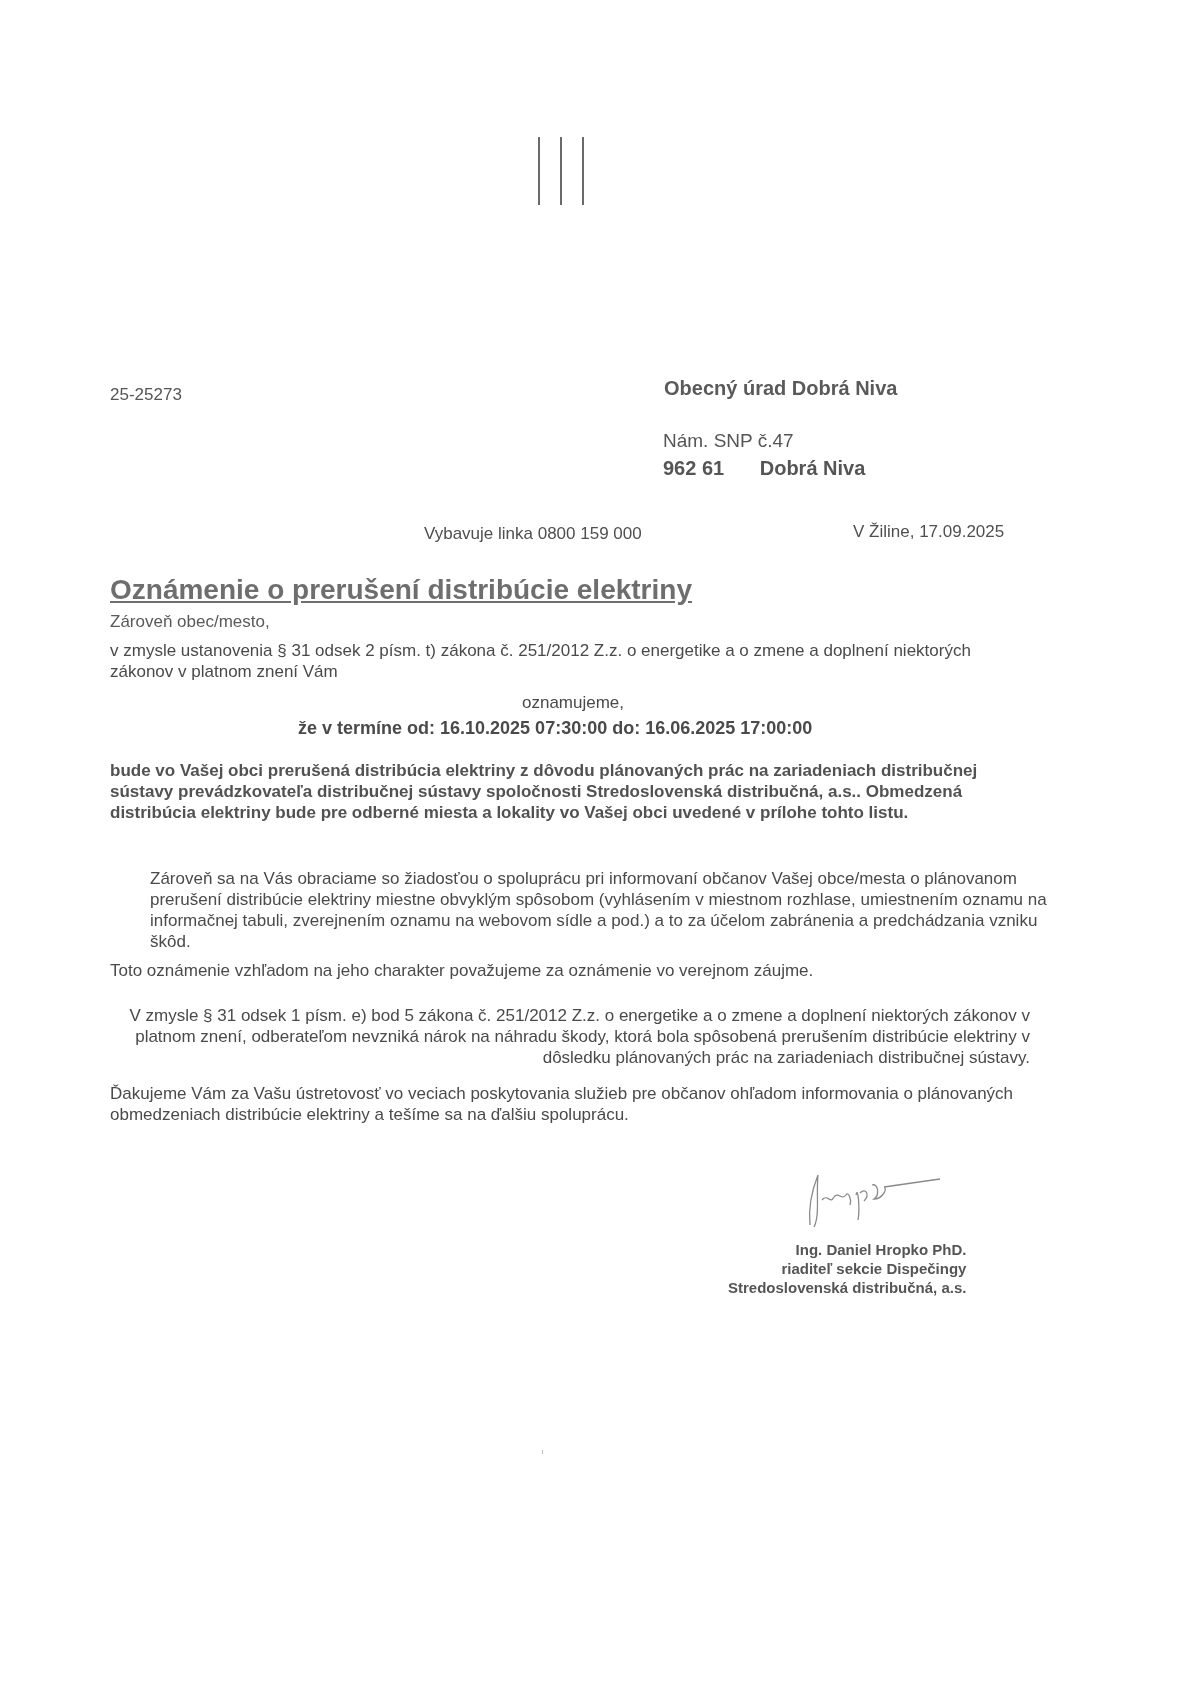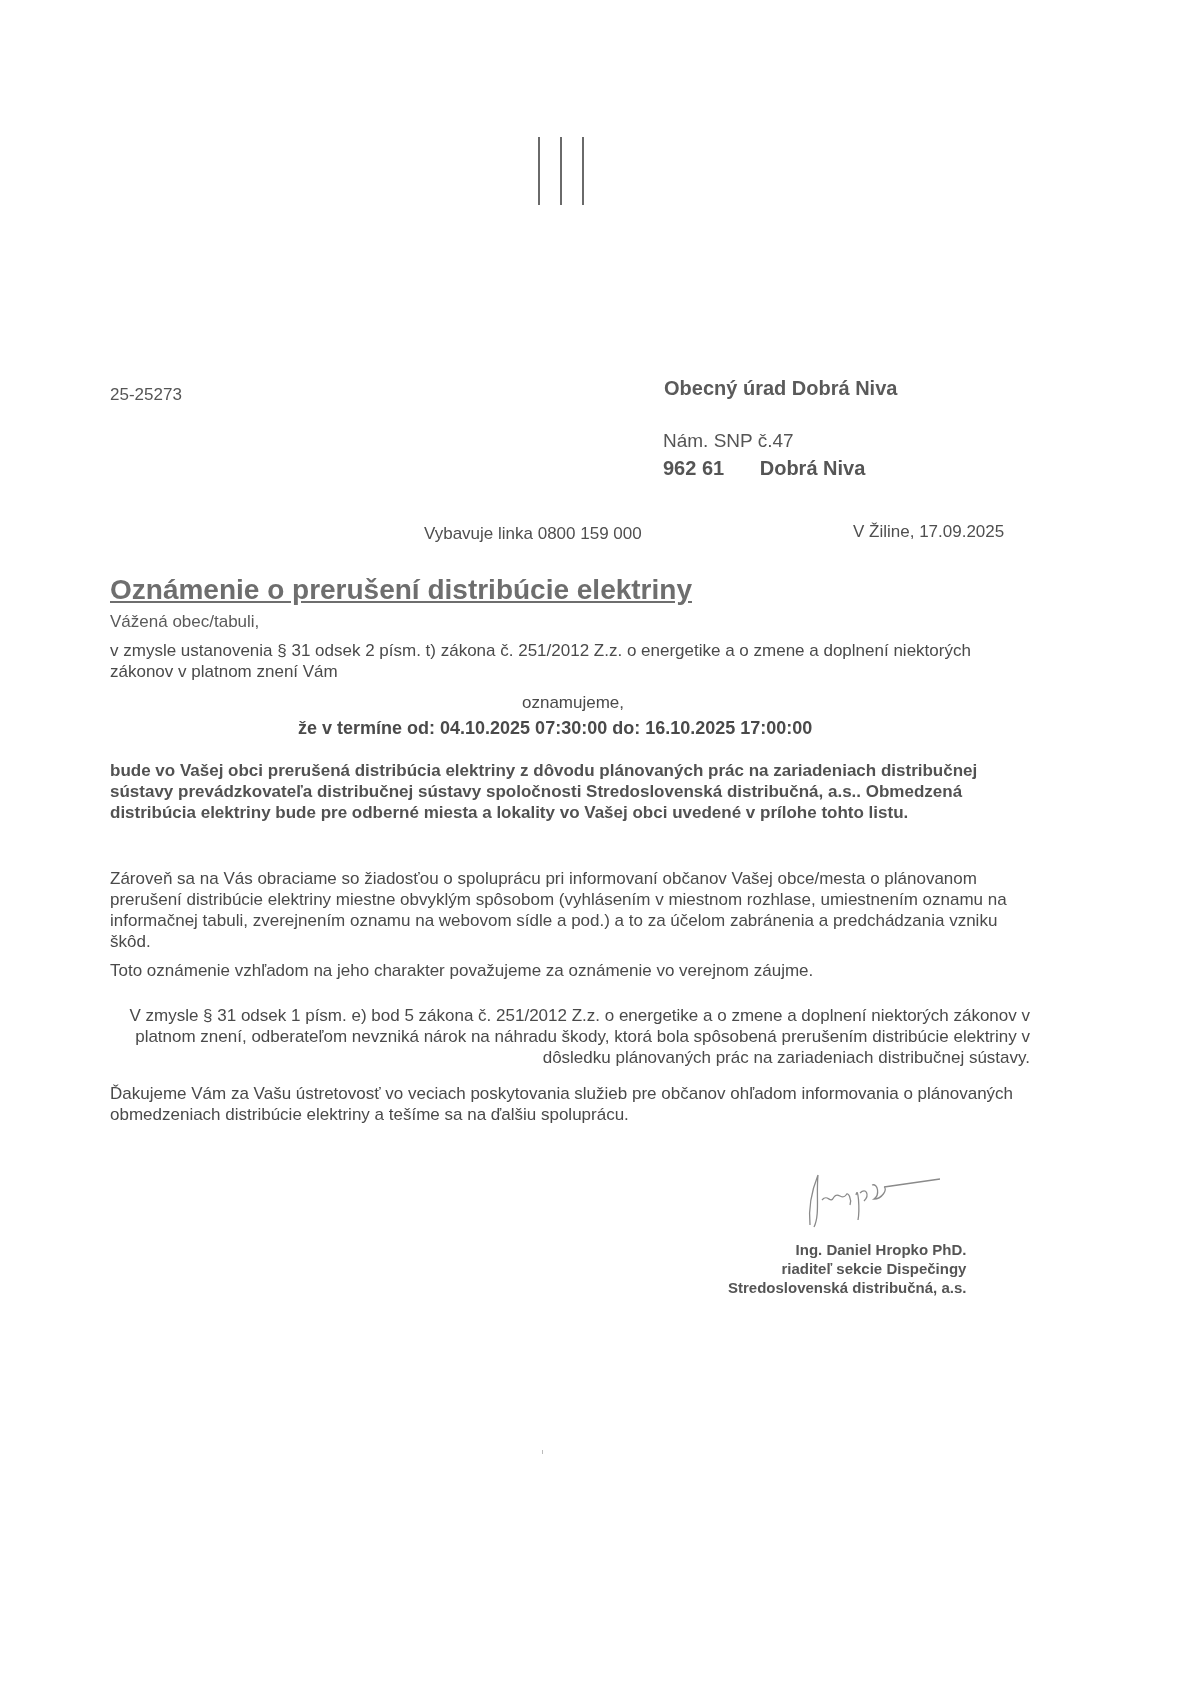--- a/index.html
+++ b/index.html
@@ -16,21 +16,21 @@
   .recip-city .zip { margin-right: 30px; }
   .handled { left: 424px; top: 524px; font-size: 17px; color: #4f4f4f; }
   .place-date { left: 853px; top: 522px; font-size: 17px; color: #4f4f4f; }
   .title { left: 110px; top: 574px; font-size: 28px; font-weight: bold; color: #6e6e6e; text-decoration: underline; }
   .salute { left: 110px; top: 612px; font-size: 17px; color: #5a5a5a; }
   .para { position: absolute; left: 110px; width: 920px; font-size: 17px; line-height: 21px; color: #4a4a4a; }
   .p1 { top: 640px; }
   .announce { left: 522px; top: 693px; font-size: 17px; color: #4a4a4a; }
   .term { left: 298px; top: 718px; font-size: 18px; font-weight: bold; color: #4a4a4a; }
   .p2 { top: 760px; font-weight: bold; line-height: 21px; color: #525252; }
-  .p3 { top: 868px; }
+  .p3 { top: 868px; margin-left: 40px; }
   .p4 { top: 960px; }
   .p5 { top: 1005px; text-align: right; }
   .p6 { top: 1083px; }
   .signature { position: absolute; left: 800px; top: 1165px; width: 150px; height: 70px; }
   .sig-block { position: absolute; left: 728px; top: 1240px; font-size: 15px; font-weight: bold; color: #555; line-height: 19px; text-align: right; }
   .dot { position: absolute; left: 542px; top: 1450px; width: 1px; height: 4px; background: #bbb; }
 </style>
 </head>
 <body>
 
@@ -48,25 +48,25 @@
   <div class="abs recip-city">
     <span class="zip">962 61</span>
     <span>Dobrá Niva</span>
   </div>
 </div>
 
 <div class="abs handled">Vybavuje linka 0800 159 000</div>
 <div class="abs place-date">V Žiline,  17.09.2025</div>
 
 <div class="abs title">Oznámenie o prerušení distribúcie elektriny</div>
-<div class="abs salute">Vážená obec/tabuli,</div>
+<div class="abs salute">Zároveň obec/mesto,</div>
 
 <div class="para p1">v zmysle ustanovenia § 31 odsek 2 písm. t) zákona č. 251/2012 Z.z. o energetike a o zmene a doplnení niektorých zákonov v platnom znení Vám</div>
 <div class="abs announce">oznamujeme,</div>
-<div class="abs term">že v termíne od: 04.10.2025 07:30:00 do: 16.10.2025 17:00:00</div>
+<div class="abs term">že v termíne od: 16.10.2025 07:30:00 do: 16.06.2025 17:00:00</div>
 
 <div class="para p2">bude vo Vašej obci prerušená distribúcia elektriny z dôvodu plánovaných prác na zariadeniach distribučnej sústavy prevádzkovateľa distribučnej sústavy spoločnosti Stredoslovenská distribučná, a.s.. Obmedzená distribúcia elektriny bude pre odberné miesta a lokality vo Vašej obci uvedené v prílohe tohto listu.</div>
 <div class="para p3">Zároveň sa na Vás obraciame so žiadosťou o spoluprácu pri informovaní občanov Vašej obce/mesta o plánovanom prerušení distribúcie elektriny miestne obvyklým spôsobom (vyhlásením v miestnom rozhlase, umiestnením oznamu na informačnej tabuli, zverejnením oznamu na webovom sídle a pod.) a to za účelom zabránenia a predchádzania vzniku škôd.</div>
 <div class="para p4" style="top:960px">Toto oznámenie vzhľadom na jeho charakter považujeme za oznámenie vo verejnom záujme.</div>
 <div class="para p5">V zmysle § 31 odsek 1 písm. e) bod 5  zákona č. 251/2012 Z.z. o energetike a o zmene a doplnení niektorých zákonov v platnom znení, odberateľom nevzniká nárok na náhradu škody, ktorá bola spôsobená prerušením distribúcie elektriny v dôsledku plánovaných prác na zariadeniach distribučnej sústavy.</div>
 <div class="para p6">Ďakujeme Vám za Vašu ústretovosť vo veciach poskytovania služieb pre občanov ohľadom informovania o plánovaných obmedzeniach distribúcie elektriny a tešíme sa na ďalšiu spoluprácu.</div>
 
 <svg class="signature" viewBox="0 0 150 70">
   <path d="M10 60 C 8 40, 14 20, 18 10 M18 10 C 16 30, 20 50, 14 62 M22 35 C 28 28, 30 40, 34 32 C 38 26, 42 36, 46 30 C 48 26, 52 34, 50 40 M56 30 C 58 20, 60 44, 58 55 M60 28 C 66 22, 70 30, 64 36 M72 20 C 78 18, 80 30, 74 34 C 82 34, 88 24, 84 22 M84 22 L 140 14" stroke="#8a8a8a" stroke-width="1.3" fill="none"></path>
 </svg>

